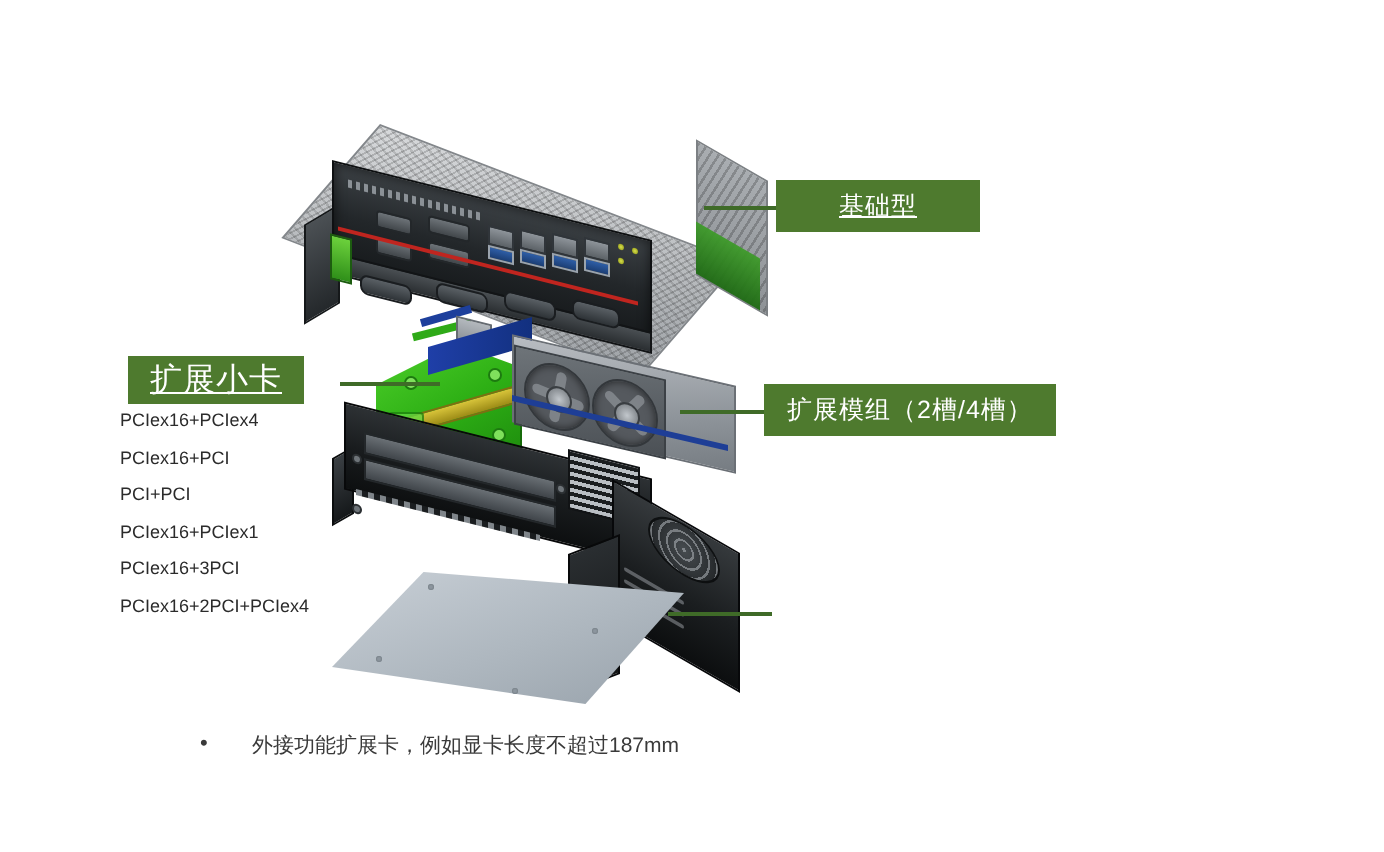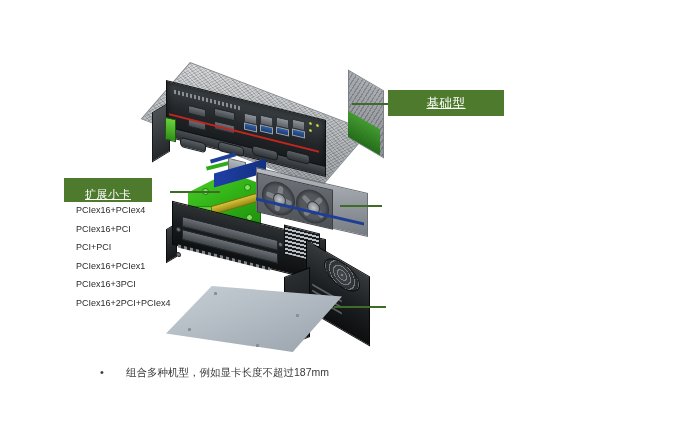--- a/index.html
+++ b/index.html
@@ -31,31 +31,31 @@
     font-size:12.5px;
     display:flex;
     align-items:center;
     justify-content:center;
     white-space:nowrap;
     box-sizing:border-box;
     padding:0 8px;
     letter-spacing:0.5px;
   }
   .label-box.underlined{text-decoration:underline;}
-  .label-box.small{font-size:11px;align-items:flex-end;}
+  .label-box.small{font-size:16px;}
   .leader{
     position:absolute;
     background:#3f6b28;
     height:1.6px;
   }
 
   
   .pcie-list{
     position:absolute;
-    left:76px;top:206px;
+    left:60px;top:206px;
     font-size:9px;
     color:#2b2b2b;
     line-height:1;
   }
   .pcie-list div{margin-bottom:9.5px;white-space:nowrap;}
 
   
   .footnote{
     position:absolute;
     left:100px;top:366px;
@@ -418,37 +418,40 @@
     <div class="bc-dot" style="left:22px;top:70px;"></div>
     <div class="bc-dot" style="left:90px;top:86px;"></div>
     <div class="bc-dot" style="left:130px;top:56px;"></div>
   </div>
 
   <div class="leader" style="left:352px;top:103px;width:36px;"></div>
   <div class="leader" style="left:170px;top:191px;width:50px;"></div>
   <div class="leader" style="left:340px;top:205px;width:42px;"></div>
   <div class="leader" style="left:334px;top:306px;width:52px;"></div>
 
-  <div class="label-box underlined" style="left:388px;top:90px;width:116px;height:26px;">
+  <div class="label-box underlined" style="left:388px;top:90px;width:102px;height:26px;">
     <span>基础型</span>
   </div>
 
   <div class="label-box underlined small" style="left:64px;top:178px;width:88px;height:24px;">
     <span>扩展小卡</span>
   </div>
 
+  <div class="label-box" style="left:382px;top:192px;width:146px;height:26px;">
+    <span>扩展模组（2槽/4槽）</span>
+  </div>
 
 
   <div class="pcie-list">
     <div>PCIex16+PCIex4</div>
     <div>PCIex16+PCI</div>
     <div>PCI+PCI</div>
     <div>PCIex16+PCIex1</div>
     <div>PCIex16+3PCI</div>
     <div>PCIex16+2PCI+PCIex4</div>
   </div>
 
   <div class="footnote">
     <span class="bullet">•</span>
-    <span>组合多种机型，例如显卡长度不超过187mm</span>
+    <span>外接功能扩展卡，例如显卡长度不超过187mm</span>
   </div>
 
 </div>
 
 </body></html>

